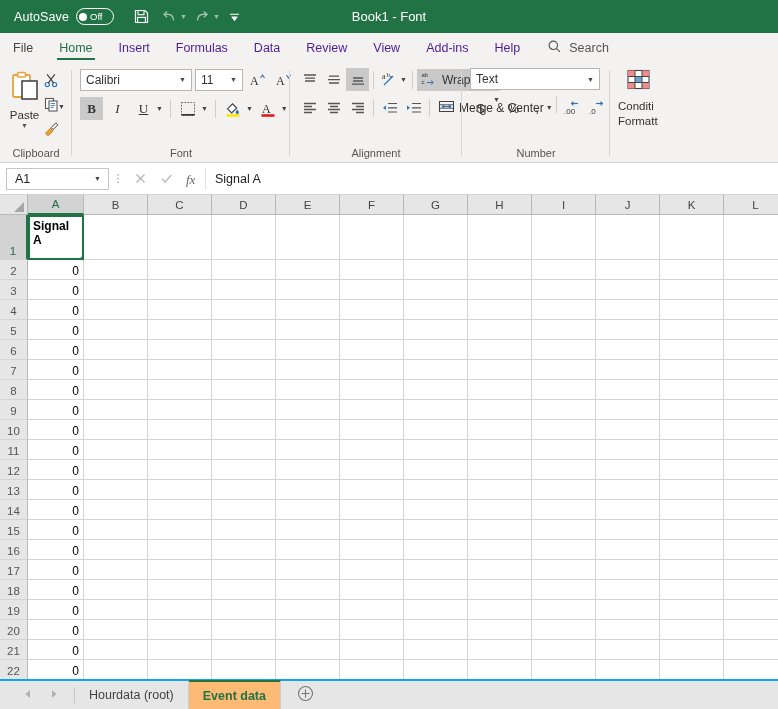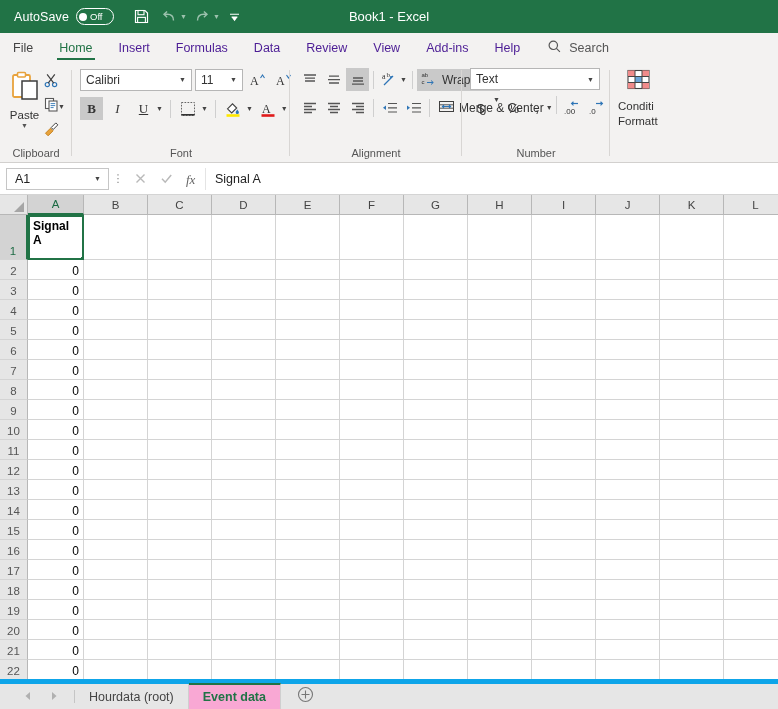--- a/index.html
+++ b/index.html
@@ -182,30 +182,30 @@
     border: 2px solid #217346; position: relative;
   }
   .cell.a1 .handle {
     position: absolute; right: -3px; bottom: -3px; width: 5px; height: 5px;
     background: #217346; border: 1px solid #ffffff;
   }
 
   
   .sheetbar {
     height: 30px; flex: 0 0 30px; background: #e6e6e6;
-    display: flex; align-items: stretch; border-top: 5px solid #0ea5e9;
+    display: flex; align-items: stretch; border-top: 2px solid #0ea5e9;
   }
   .navarrows { display: flex; align-items: center; gap: 14px; padding: 0 14px 0 22px; }
   .navsep { width: 1px; background: #c5c5c5; margin: 6px 0; }
   .stab {
     display: flex; align-items: center; padding: 0 14px; font-size: 12.5px; color: #444;
     border-right: 1px solid #cfcfcf;
   }
   .stab.active {
-    background: #f9a8d4; color: #217346; font-weight: bold;
+    background: #fdba74; color: #217346; font-weight: bold;
     border-top: 2px solid #217346; border-right: 1px solid #cfcfcf;
     margin-top: -1px;
   }
   .addsheet { display: flex; align-items: center; padding: 0 16px; }
 </style>
 </head>
 <body>
 
 <div id="app">
 
@@ -239,21 +239,21 @@
           </svg>
       </span>
       <span class="qat-caret">▼</span>
       <span class="qat-btn">
         <svg width="17" height="17" viewBox="0 0 17 17">
             <path d="M4 6.3h9M5.6 9.1h5.8M8.5 12.2l-1.6-2.2h3.2z" fill="#ffffff" stroke="#ffffff" stroke-width="1.1"></path>
           </svg>
       </span>
     </div>
     <div class="title-center">
-      <span>Book1  -  Excel</span>
+      <span>Book1  -  Font</span>
     </div>
   </div>
 
   <div class="tabstrip">
     <div class="rtab file">File</div>
     <div class="rtab active">Home</div>
     <div class="rtab">Insert</div>
     <div class="rtab">Formulas</div>
     <div class="rtab">Data</div>
     <div class="rtab">Review</div>

